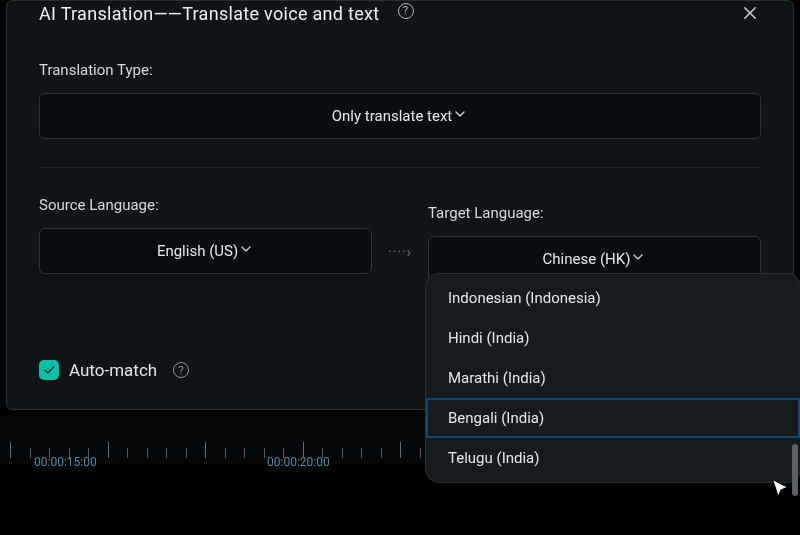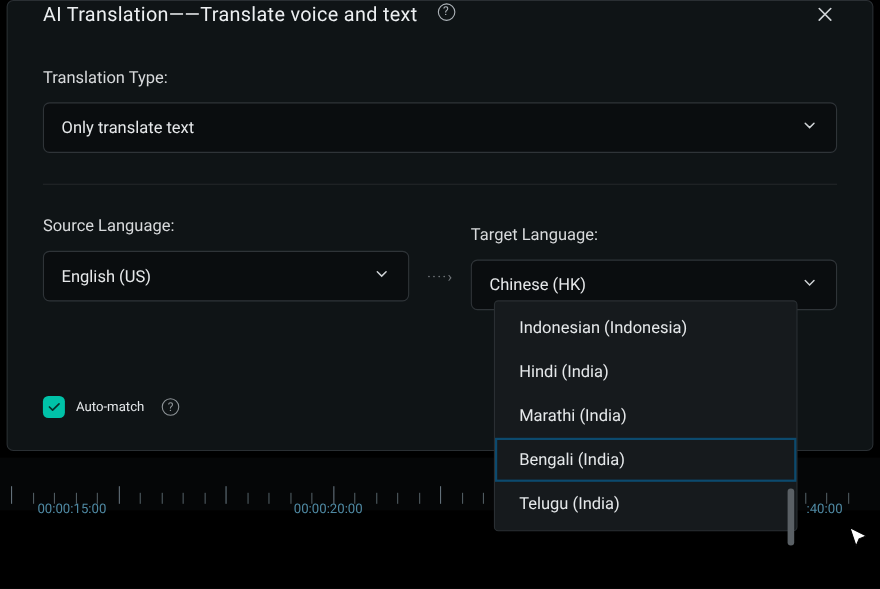--- a/index.html
+++ b/index.html
@@ -22,21 +22,21 @@
 
   .label { font-size: 15px; color: #d8dadc; margin-top: 36px; margin-bottom: 14px; }
 
   .select {
     background: #0a0d0f;
     border: 1px solid #2f3438;
     border-radius: 6px;
     padding: 12px 16px;
     display: flex;
     align-items: center;
-    justify-content: space-between;
+    justify-content: center;
     font-size: 15px;
     color: #e6e8ea;
     cursor: pointer;
   }
   .caret svg { width: 16px; height: 16px; stroke: #d0d4d7; }
 
   .divider { border: none; border-top: 1px solid #232729; margin-top: 28px; }
 
   .lang-row { display: flex; align-items: flex-start; gap: 0; margin-top: 0; }
   .lang-col { flex: 1; }
@@ -44,34 +44,33 @@
   .arrow-dots { color: #6f7478; font-size: 14px; letter-spacing: 1px; }
 
   .checkbox-row { display: flex; align-items: center; gap: 10px; margin-top: 78px; }
   .checkbox {
     width: 20px; height: 20px; border-radius: 5px;
     background: #00c2a8;
     display: flex; align-items: center; justify-content: center;
     cursor: pointer;
   }
   .checkbox svg { width: 14px; height: 14px; stroke: #06302a; stroke-width: 2.6; }
-  .checkbox-label { font-size: 12px; color: #e3e6e8; }
+  .checkbox-label { font-size: 17px; color: #e3e6e8; }
   .help-sm { width: 16px; height: 16px; border: 1.5px solid #8e9498; border-radius: 50%; display: inline-flex; align-items: center; justify-content: center; font-size: 11px; color: #8e9498; margin-left: 6px; }
 
   
   .dropdown {
     position: absolute;
     left: 425px; top: 273px;
-    width: 276px;
+    width: 376px;
     background: #161a1d;
     border: 1px solid #2a2f33;
-    border-radius: 4px;
+    border-radius: 14px;
     z-index: 30;
     padding: 4px 0;
-    margin-left: 24px;
   }
   .dd-item { padding: 11px 22px; font-size: 15px; color: #e5e8ea; cursor: pointer; }
   .dd-item.highlight { border: 2px solid #0c4a6e; padding: 9px 20px; }
   .dd-scrollbar { position: absolute; right: 2px; top: 170px; width: 6px; height: 52px; background: #5a6065; border-radius: 3px; }
 
   
   .timeline {
     position: absolute; left: 0; right: 0; top: 416px; height: 48px;
     color: #4f89a3; font-size: 12px;
     background: #050607;

